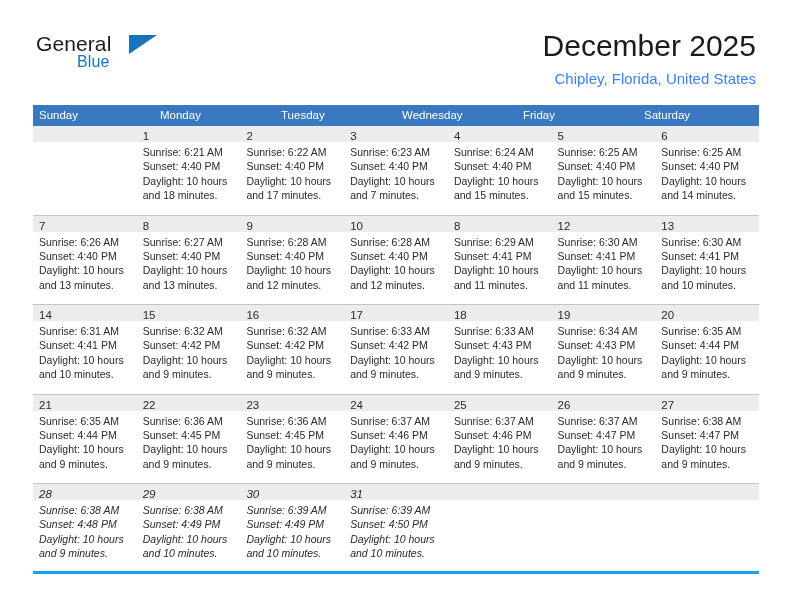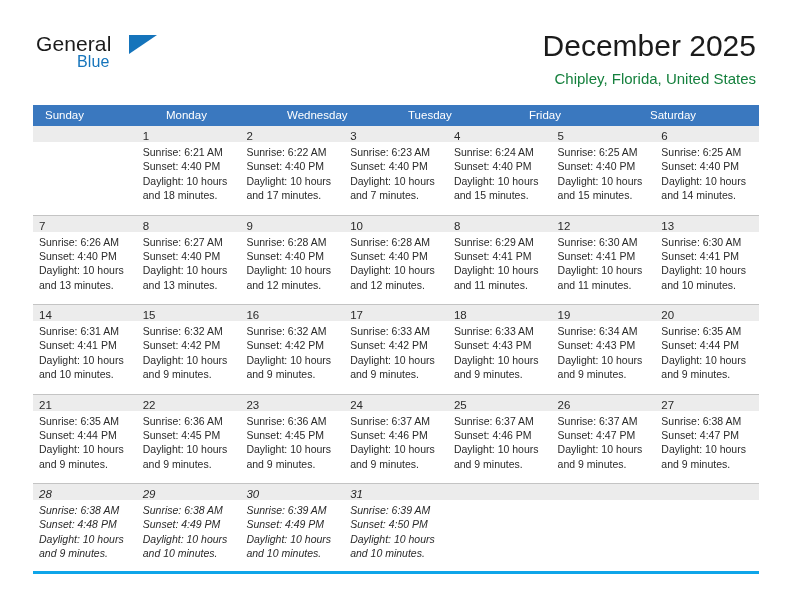--- a/index.html
+++ b/index.html
@@ -78,42 +78,42 @@
     font-size: 30px;
     font-weight: normal;
     color: #1b1b1b;
     line-height: 36px;
     white-space: nowrap;
   }
   .location-subtitle {
     margin-top: 6px;
     font-size: 15px;
     font-weight: normal;
-    color: #15803d;
+    color: #3b82f6;
     line-height: 18px;
     white-space: nowrap;
   }
 
   
   .calendar {
     position: absolute;
     left: 33px;
     top: 105px;
     width: 726px;
   }
 
   .weekday-header {
     display: flex;
     background: #3a78bf;
     height: 21px;
   }
   .weekday-cell {
     flex: 1 1 0;
     box-sizing: border-box;
-    padding-left: 12px;
+    padding-left: 6px;
     font-size: 11.5px;
     color: #ffffff;
     line-height: 21px;
     overflow: hidden;
     white-space: nowrap;
   }
 
   .week-row {
     display: flex;
     height: 89.5px;
@@ -175,22 +175,22 @@
       <div class="location-subtitle">Chipley, Florida, United States</div>
     </div>
 
   </div>
 
   <div class="calendar">
 
     <div class="weekday-header">
       <div class="weekday-cell">Sunday</div>
       <div class="weekday-cell">Monday</div>
+      <div class="weekday-cell">Tuesday</div>
       <div class="weekday-cell">Wednesday</div>
-      <div class="weekday-cell">Tuesday</div>
       <div class="weekday-cell">Friday</div>
       <div class="weekday-cell">Saturday</div>
     </div>
 
     <div id="weeks-container">
         <div class="week-row">
           <div class="day-cell empty">
             <div class="day-number-band"><span class="day-number"></span></div>
             <div class="day-body">
               <div class="day-line"></div>

